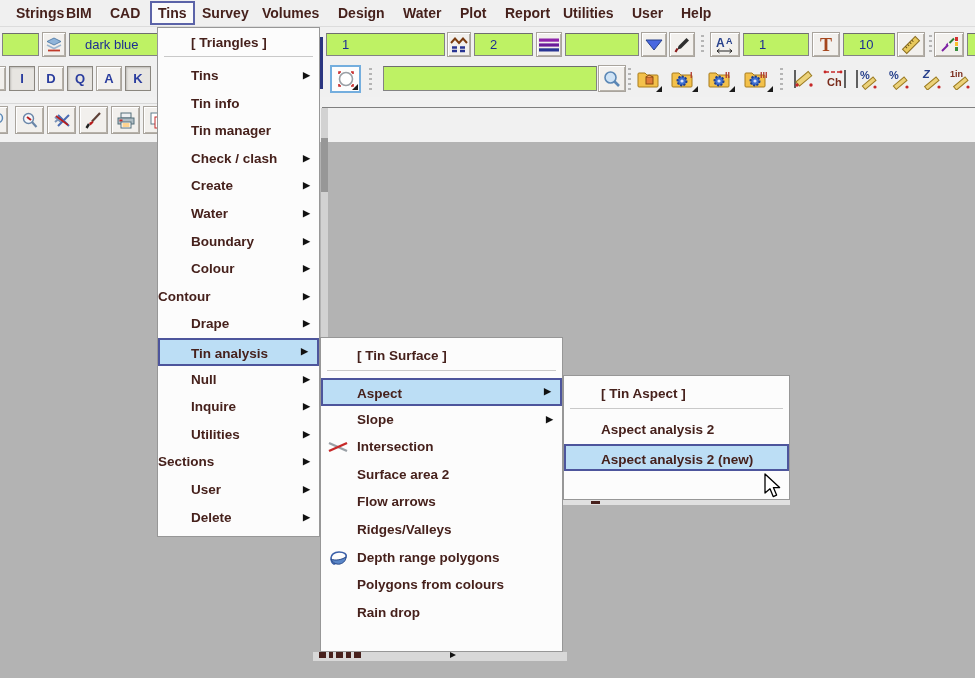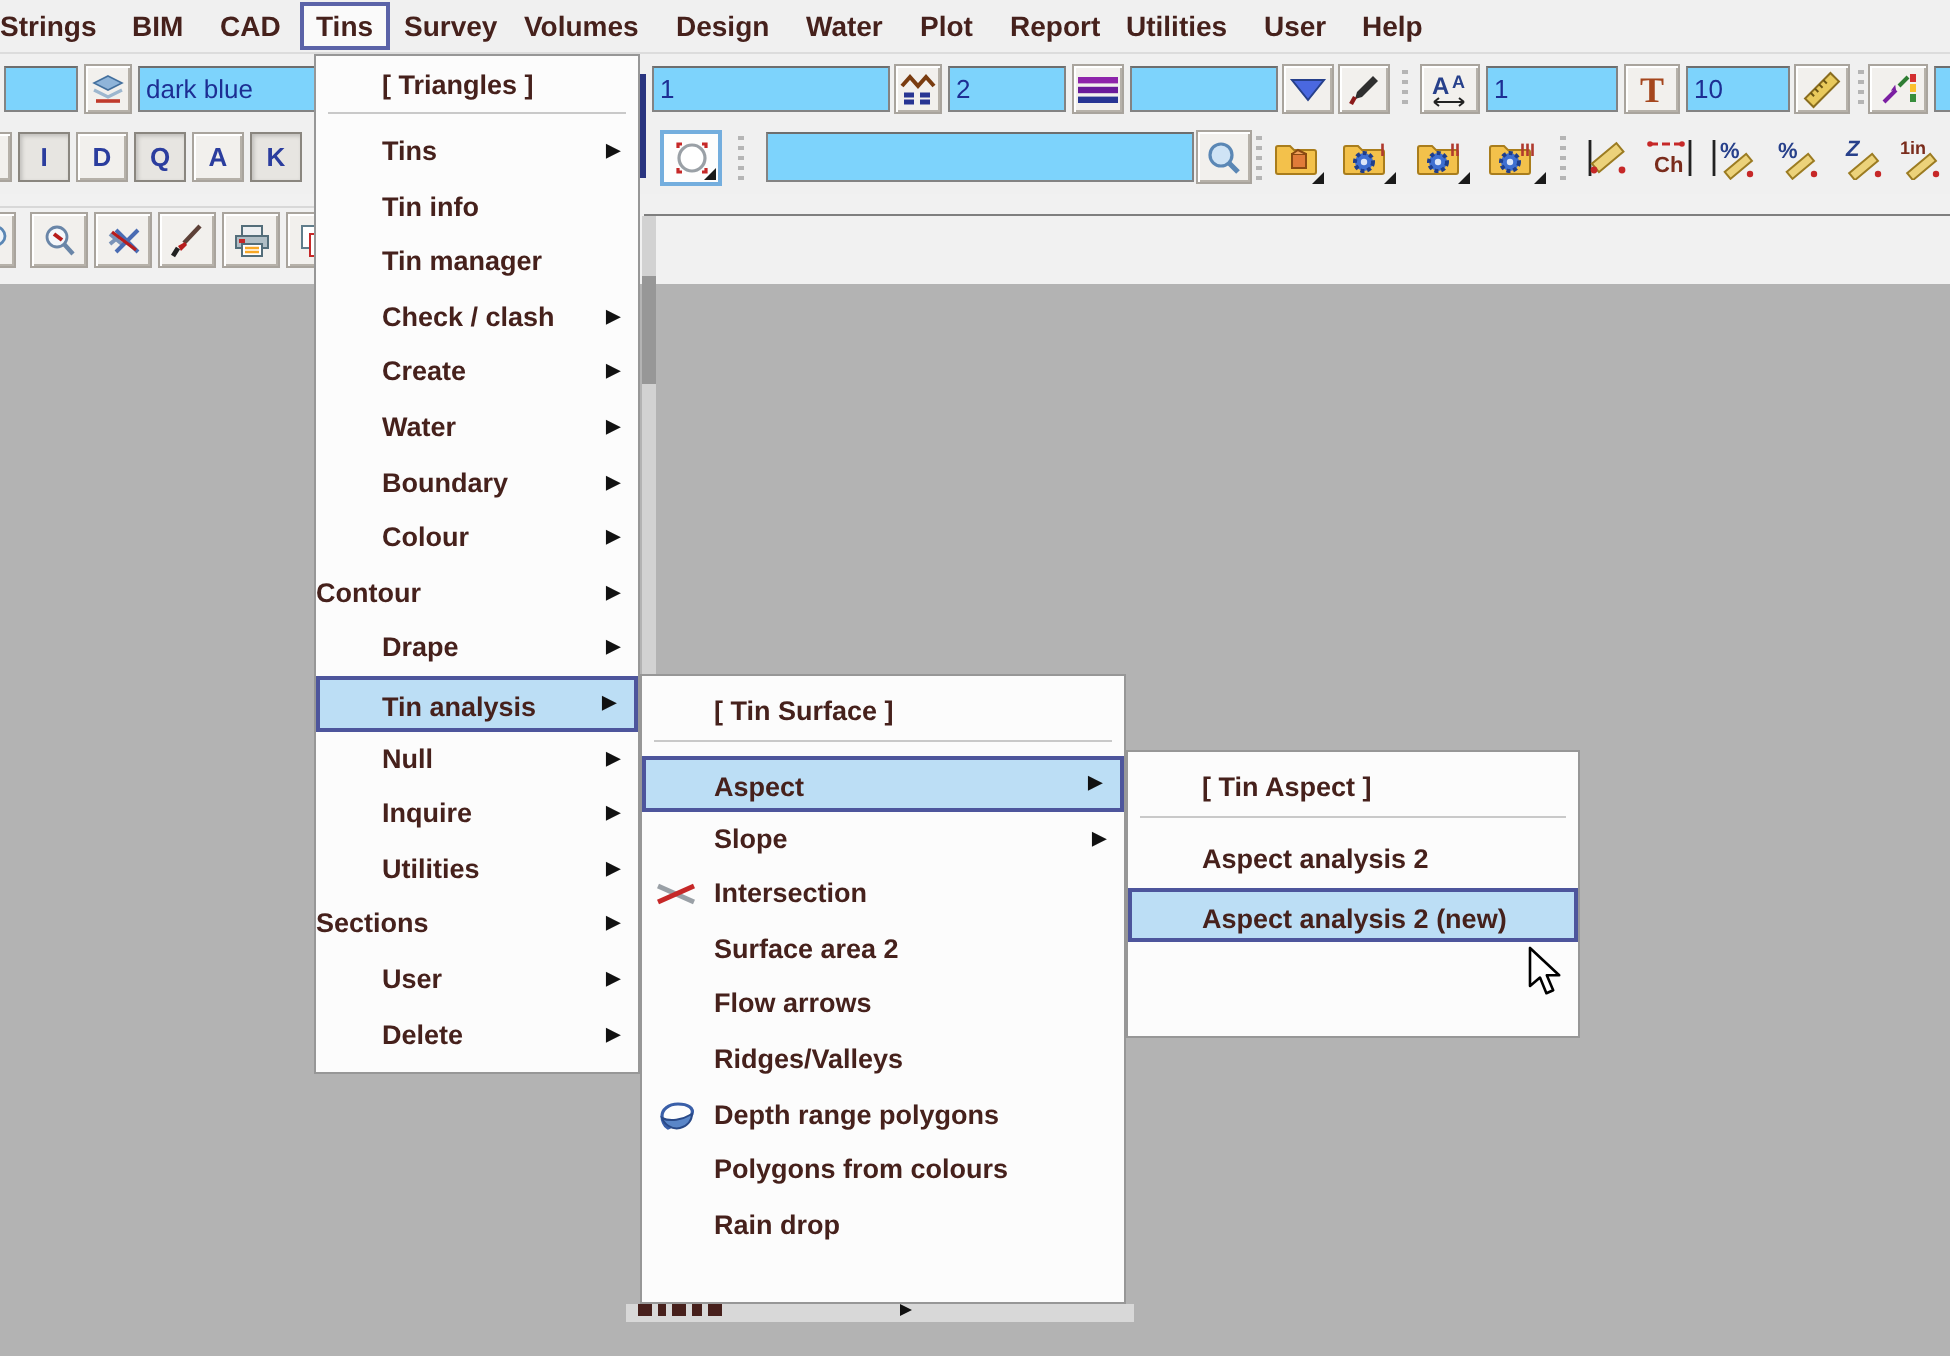--- a/index.html
+++ b/index.html
@@ -15,22 +15,22 @@
   #tb2{position:absolute;left:0;top:62px;width:975px;height:35px;background:#f0f0f0;}
   #tb3{position:absolute;left:0;top:97px;width:975px;height:45px;background:#f1f1f1;}
   .tbline{position:absolute;background:#7f7f7f;}
   .btn{position:absolute;background:#f2f0ed;border:1px solid #a9a49d;
        box-shadow:inset 1px 1px 0 #ffffff, inset -1px -1px 0 #b6b1a9;
        display:flex;align-items:center;justify-content:center;box-sizing:border-box;cursor:default;}
   .btn.pressed{background:#e7e5e1;border:1px solid #8a867f;box-shadow:inset 1px 1px 2px rgba(0,0,0,.18);}
   .flatbtn{position:absolute;display:flex;align-items:center;justify-content:center;cursor:default;}
   .corner::after{content:"";position:absolute;right:1px;bottom:1px;width:0;height:0;
        border-left:6px solid transparent;border-bottom:6px solid #1a1a1a;}
-  .inp{position:absolute;background:#7dd3fc;border:1px solid #838383;border-top-color:#6e6e6e;
-       font-family:"Liberation Sans",sans-serif;font-size:13px;color:#1d2e93;padding:0 3px;box-sizing:border-box;}
+  .inp{position:absolute;background:#bef264;border:1px solid #838383;border-top-color:#6e6e6e;
+       font-family:"Liberation Sans",sans-serif;font-size:13px;color:#1d2e93;padding:0 15px;box-sizing:border-box;}
   .lbtn{font-size:13px;font-weight:bold;color:#2b3d9e;}
   .vsep{position:absolute;width:3px;background-image:repeating-linear-gradient(to bottom,#b5b5b5 0 2px,rgba(0,0,0,0) 2px 5px);}
   .ticon{font-family:"Liberation Serif",serif;font-weight:bold;font-size:18px;color:#a5461d;line-height:1;}
   
   .popup{position:absolute;background:#fcfcfc;border:1px solid #979797;box-sizing:border-box;}
   .mh{height:28px;line-height:28px;font-size:13.5px;font-weight:600;color:#46211c;white-space:nowrap;}
   .msep{height:0;border-top:1px solid #c9c9c9;margin:0 6px;}
   .mi{position:relative;height:27.6px;line-height:27.6px;font-size:13.5px;font-weight:600;color:#46211c;
       white-space:nowrap;box-sizing:border-box;cursor:default;}
   .arr{position:absolute;right:9px;top:0;height:100%;display:flex;align-items:center;color:#111;}
@@ -43,21 +43,21 @@
   #navybar{position:absolute;left:318px;top:37px;width:5px;height:52px;background:#2a3580;}
   .frag{position:absolute;background:#47201c;}
   #cursor{position:absolute;left:762px;top:473px;z-index:40;}
 </style>
 </head>
 <body>
 
 <div id="app">
 
   <div id="menubar">
-    <span class="mb-item" style="left:0">Strings</span>
+    <span class="mb-item" style="left:16px">Strings</span>
     <span class="mb-item" style="left:66px">BIM</span>
     <span class="mb-item" style="left:110px">CAD</span>
     <span class="mb-item mb-active" style="left:150px">Tins</span>
     <span class="mb-item" style="left:202px">Survey</span>
     <span class="mb-item" style="left:262px">Volumes</span>
     <span class="mb-item" style="left:338px">Design</span>
     <span class="mb-item" style="left:403px">Water</span>
     <span class="mb-item" style="left:460px">Plot</span>
     <span class="mb-item" style="left:505px">Report</span>
     <span class="mb-item" style="left:563px">Utilities</span>
@@ -365,21 +365,21 @@
           <path d="M3 8c0-3 3-6 8-6s8 2 7 5c0 0-1 2-3 3l-9 4c-2-1-3-4-3-6z" fill="#fdfdfd" stroke="#3a5fa8" stroke-width="1.6"></path>
           <path d="M3 9c4 2 10 1 15-2 0 3-2 6-6 7s-8-2-9-5z" fill="#5a86c8" stroke="#2a4a88" stroke-width="1"></path>
         </svg>
       </span>
       <span>Depth range polygons</span>
     </div>
     <div class="mi" style="padding-left:36px"><span>Polygons from colours</span></div>
     <div class="mi" style="padding-left:36px"><span>Rain drop</span></div>
   </div>
 
-  <div class="popup" style="left:563px;top:375px;width:227px;height:144px;padding-top:4px;z-index:12">
+  <div class="popup" style="left:563px;top:375px;width:227px;height:125px;padding-top:4px;z-index:12">
     <div class="mh" style="padding-left:37px">[ Tin Aspect ]</div>
     <div class="msep" style="margin-bottom:7px"></div>
     <div class="mi" style="padding-left:37px"><span>Aspect analysis 2</span></div>
     <div class="mi hl" style="padding-left:35px"><span>Aspect analysis 2 (new)</span></div>
   </div>
 
   <div class="abs" style="left:563px;top:500px;width:227px;height:5px;background:#e0e0e0;z-index:6">
     <div class="frag" style="left:28px;top:1px;width:9px;height:3px"></div>
   </div>
 

